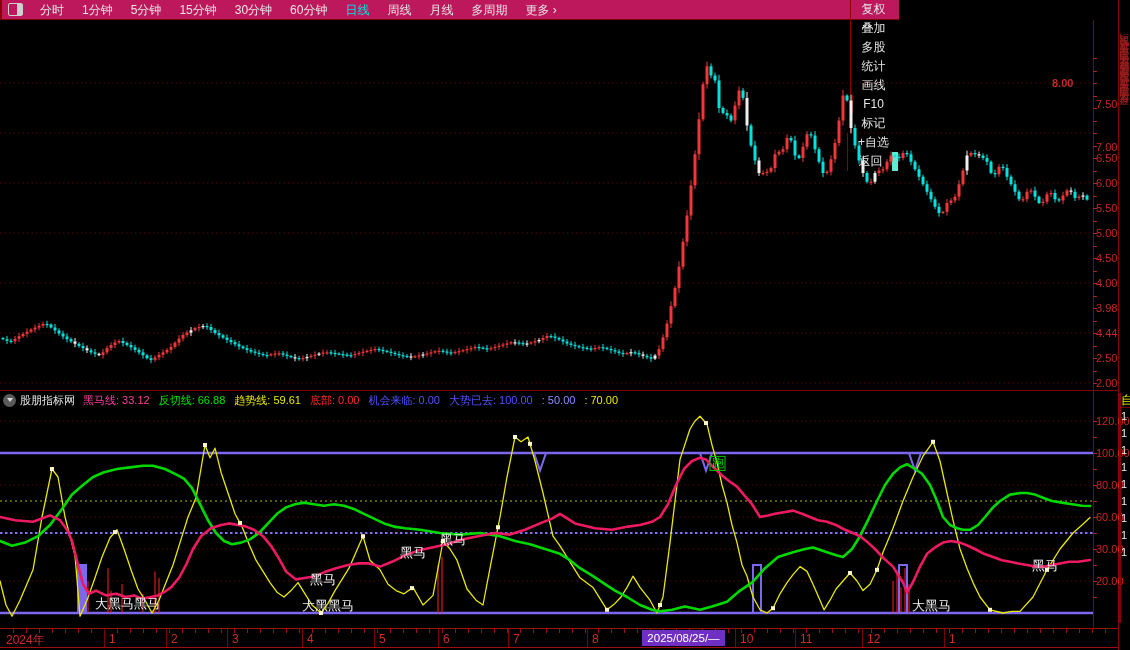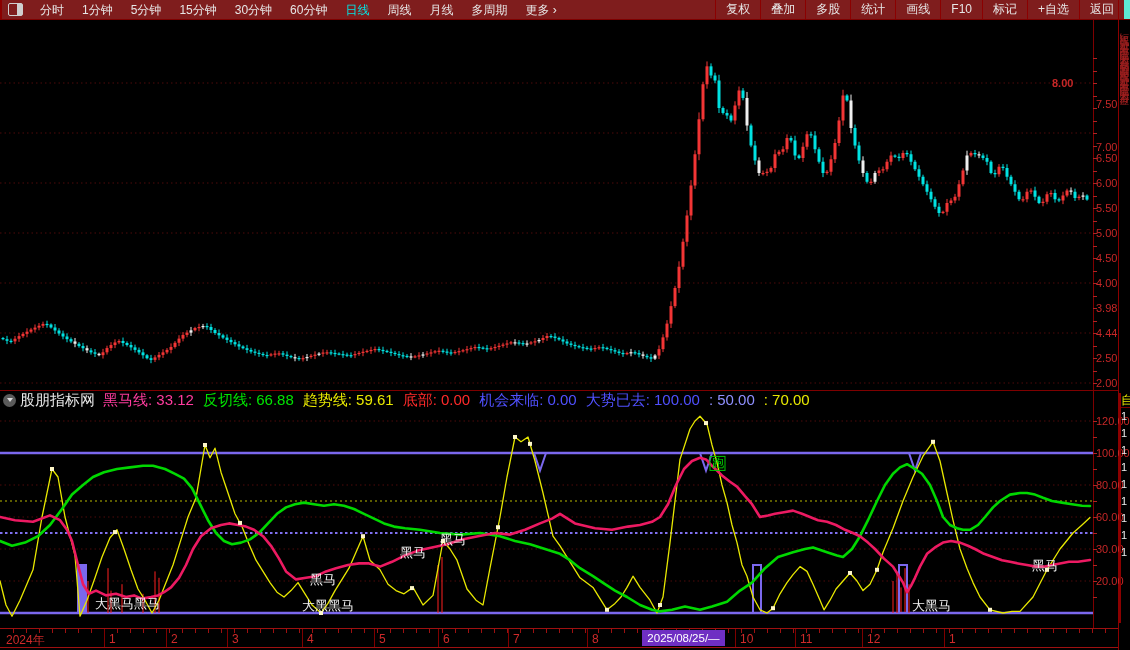--- a/index.html
+++ b/index.html
@@ -1,26 +1,26 @@
 <!DOCTYPE html>
 <html><head>
 <meta charset="utf-8">
 <style>
   html,body{margin:0;padding:0;background:#000;}
   .screen{position:relative;width:1130px;height:650px;background:#000;overflow:hidden;
           font-family:"Liberation Sans",sans-serif;-webkit-font-smoothing:antialiased;}
   
-  .toolbar{position:absolute;left:0;top:0;width:1130px;height:20px;background:#7f1d1d;
+  .toolbar{position:absolute;left:0;top:0;width:899px;height:20px;background:#be185d;
            border-bottom:1px solid #7e0000;box-sizing:border-box;display:flex;align-items:center;}
   .tb-left{display:flex;align-items:center;height:100%;border-left:2px solid #8b0000;padding-left:4px;}
   .win-icon{width:13px;height:11px;border:1px solid #cfcfcf;border-radius:2px;margin:0 8px 0 2px;position:relative;}
   .win-icon::after{content:"";position:absolute;right:0;top:0;width:5px;height:100%;background:#cfcfcf;}
   .tb-item{color:#e6e6e6;font-size:12px;padding:0 9px;white-space:nowrap;cursor:default;}
   .tb-item.active{color:#00e5e5;}
-  .tb-right{display:flex;align-items:center;height:100%;margin-left:auto;}
+  .tb-right{display:flex;align-items:center;height:100%;margin-left:auto;flex-direction:column;}
   .tb-right .tb-item{border-left:1px solid #8b0000;padding:0 10px;line-height:19px;}
   .tb-right .tb-item:last-child{border-right:6px solid #5eead4;}
   
   .titlerow{position:absolute;left:0;top:20px;width:1093px;height:20px;display:flex;align-items:center;}
   .stock-title{color:#e2e2e2;font-size:12.5px;margin-left:6px;}
   .chev-circle{width:13px;height:13px;border-radius:50%;background:#5a5a5a;margin-left:6px;position:relative;}
   .chev-circle::after{content:"";position:absolute;left:3.5px;top:4px;border:3px solid transparent;border-top:4px solid #d9d9d9;}
   .title-icons{margin-left:auto;display:flex;align-items:center;gap:10px;margin-right:30px;}
   .diamond-icon{width:9px;height:9px;border:1px solid #777;transform:rotate(45deg);}
   .panel-icon{width:13px;height:11px;border:1px solid #999;border-radius:2px;position:relative;background:#222;}
@@ -36,21 +36,21 @@
   
   .side-strip{position:absolute;left:1120px;top:24px;width:9px;height:362px;overflow:hidden;
               writing-mode:vertical-rl;text-orientation:upright;color:#9c1f1f;font-size:11px;
               letter-spacing:2px;line-height:10px;}
   
   .watch-sliver{position:absolute;left:1119px;top:393px;width:11px;height:230px;border-left:2px solid #8b0000;overflow:hidden;}
   .watch-tab{color:#e8e800;font-size:12px;display:block;line-height:14px;border-bottom:1px solid #7e0000;}
   .watch-num{color:#eee;font-size:11px;display:block;line-height:17px;}
   
   .ind-sep{position:absolute;left:0;top:390px;width:1118px;height:1px;background:#7e0000;}
-  .ind-header{position:absolute;left:0;top:392px;width:1093px;height:17px;display:flex;align-items:center;font-size:15px;white-space:nowrap;}
+  .ind-header{position:absolute;left:0;top:392px;width:1093px;height:17px;display:flex;align-items:center;font-size:11px;white-space:nowrap;}
   .ind-header .src{color:#e8e8e8;margin:0 8px 0 4px;}
   .ind-val{margin-right:9px;}
   
   .date-axis{position:absolute;left:0;top:628px;width:1118px;height:20px;border-top:1px solid #9e1010;border-bottom:1px solid #9e1010;box-sizing:border-box;}
   .date-label{position:absolute;color:#cf2a2a;font-size:12px;top:3px;}
   .date-tick-major{position:absolute;top:0;width:1px;height:18px;background:#7e0000;}
   .date-tick-minor{position:absolute;top:0;width:1px;height:4px;background:#9e1010;}
   .date-highlight{position:absolute;top:1px;height:16px;background:#6f2fc3;color:#fff;font-size:11.5px;
                   display:flex;align-items:center;justify-content:center;}
   

